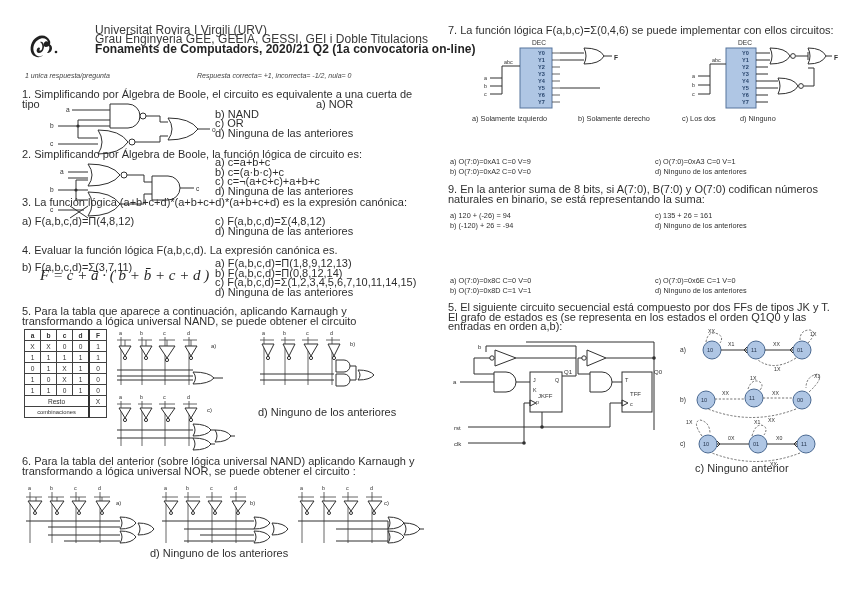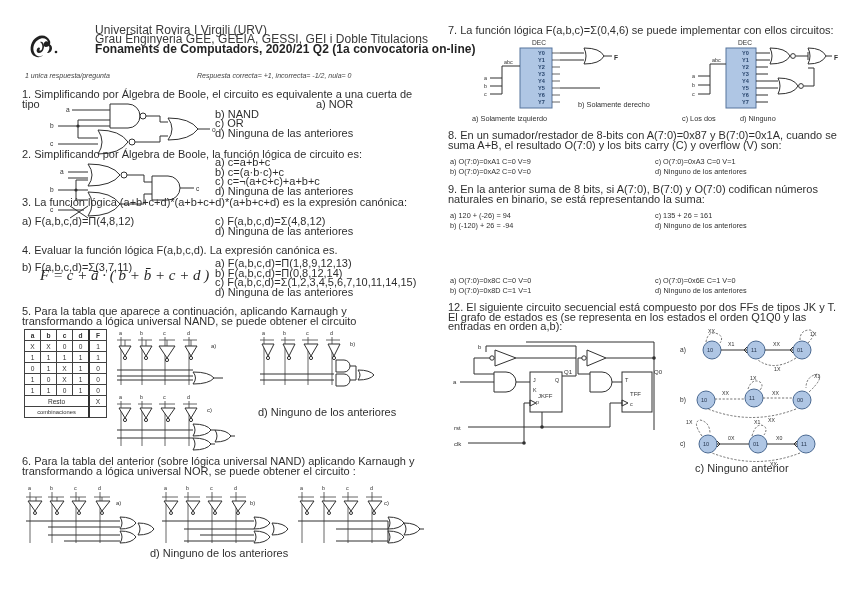--- a/index.html
+++ b/index.html
@@ -469,42 +469,41 @@
       <path class="gate" d="M88 40 Q92 48 88 56 Q104 56 108 48 Q104 40 88 40 Z"></path>
       <circle class="gate" cx="111" cy="48" r="2.4"></circle>
       <path class="wire" d="M106 18 H118 M114 48 H124 V30 H118 M118 14 V22"></path>
       <path class="gate" d="M118 10 Q122 18 118 26 Q132 26 136 18 Q132 10 118 10 Z"></path>
       <path class="wire" d="M136 18 H142"></path>
       <text class="lbl7" x="144" y="22" font-size="9" font-weight="bold">F</text>
     </svg>
   </div>
 
   <div class="ans" style="left:472px;top:114px;">a) Solamente izquierdo</div>
-  <div class="ans" style="left:578px;top:100px;text-align:center;">b) Solamente derecho</div>
+  <div class="ans" style="left:578px;top:114px;text-align:center;">b) Solamente derecho</div>
   <div class="ans" style="left:682px;top:114px;">c) Los dos</div>
   <div class="ans" style="left:740px;top:114px;">d) Ninguno</div>
 
-  <div class="q" style="left:448px;top:131px;width:392px;">8. En un sumador/restador de 8-bits con A(7:0)=0x87 y B(7:0)=0x1A, cuando se suma A+B, el resultado O(7:0) y los bits carry (C) y overflow (V) son:</div>
   <div class="ans" style="left:450px;top:157px;">a) O(7:0)=0xA1      C=0   V=9</div>
   <div class="ans" style="left:450px;top:167px;">b) O(7:0)=0xA2      C=0   V=0</div>
   <div class="ans" style="left:655px;top:157px;">c) O(7:0)=0xA3      C=0   V=1</div>
   <div class="ans" style="left:655px;top:167px;">d) Ninguno de los anteriores</div>
 
   <div class="q" style="left:448px;top:185px;width:392px;">9. En la anterior suma de 8 bits, si A(7:0), B(7:0) y O(7:0) codifican números naturales en binario, se está representando  la suma:</div>
   <div class="ans" style="left:450px;top:211px;">a) 120 + (-26) = 94</div>
   <div class="ans" style="left:450px;top:221px;">b) (-120) + 26 = -94</div>
   <div class="ans" style="left:655px;top:211px;text-align:center;">c) 135 + 26 = 161</div>
   <div class="ans" style="left:655px;top:221px;">d) Ninguno de los anteriores</div>
 
   <div class="ans" style="left:450px;top:276px;">a) O(7:0)=0x8C      C=0   V=0</div>
   <div class="ans" style="left:450px;top:286px;">b) O(7:0)=0x8D      C=1   V=1</div>
   <div class="ans" style="left:655px;top:276px;">c) O(7:0)=0x6E      C=1   V=0</div>
   <div class="ans" style="left:655px;top:286px;">d) Ninguno de los anteriores</div>
 
-  <div class="q" style="left:448px;top:303px;width:392px;">12. El siguiente circuito secuencial está compuesto por dos FFs de tipos JK y T. El grafo de estados es (se representa en los estados el orden Q1Q0 y las entradas en orden a,b):</div>
+  <div class="q" style="left:448px;top:303px;width:392px;">5. El siguiente circuito secuencial está compuesto por dos FFs de tipos JK y T. El grafo de estados es (se representa en los estados el orden Q1Q0 y las entradas en orden a,b):</div>
 
   <div class="cw" style="left:450px;top:332px;">
     <svg width="215" height="128" viewBox="0 0 215 128">
       <text class="lbl6" x="28" y="17">b</text>
       <text class="lbl6" x="3" y="52">a</text>
 
       <path class="wire" d="M36 14 H126 M36 14 V20 M76 10 H204 V98"></path>
 
       <circle class="gate" cx="42" cy="26" r="2.2"></circle>
       <path class="gate" d="M45 18 L66 26 L45 34 Z"></path>

